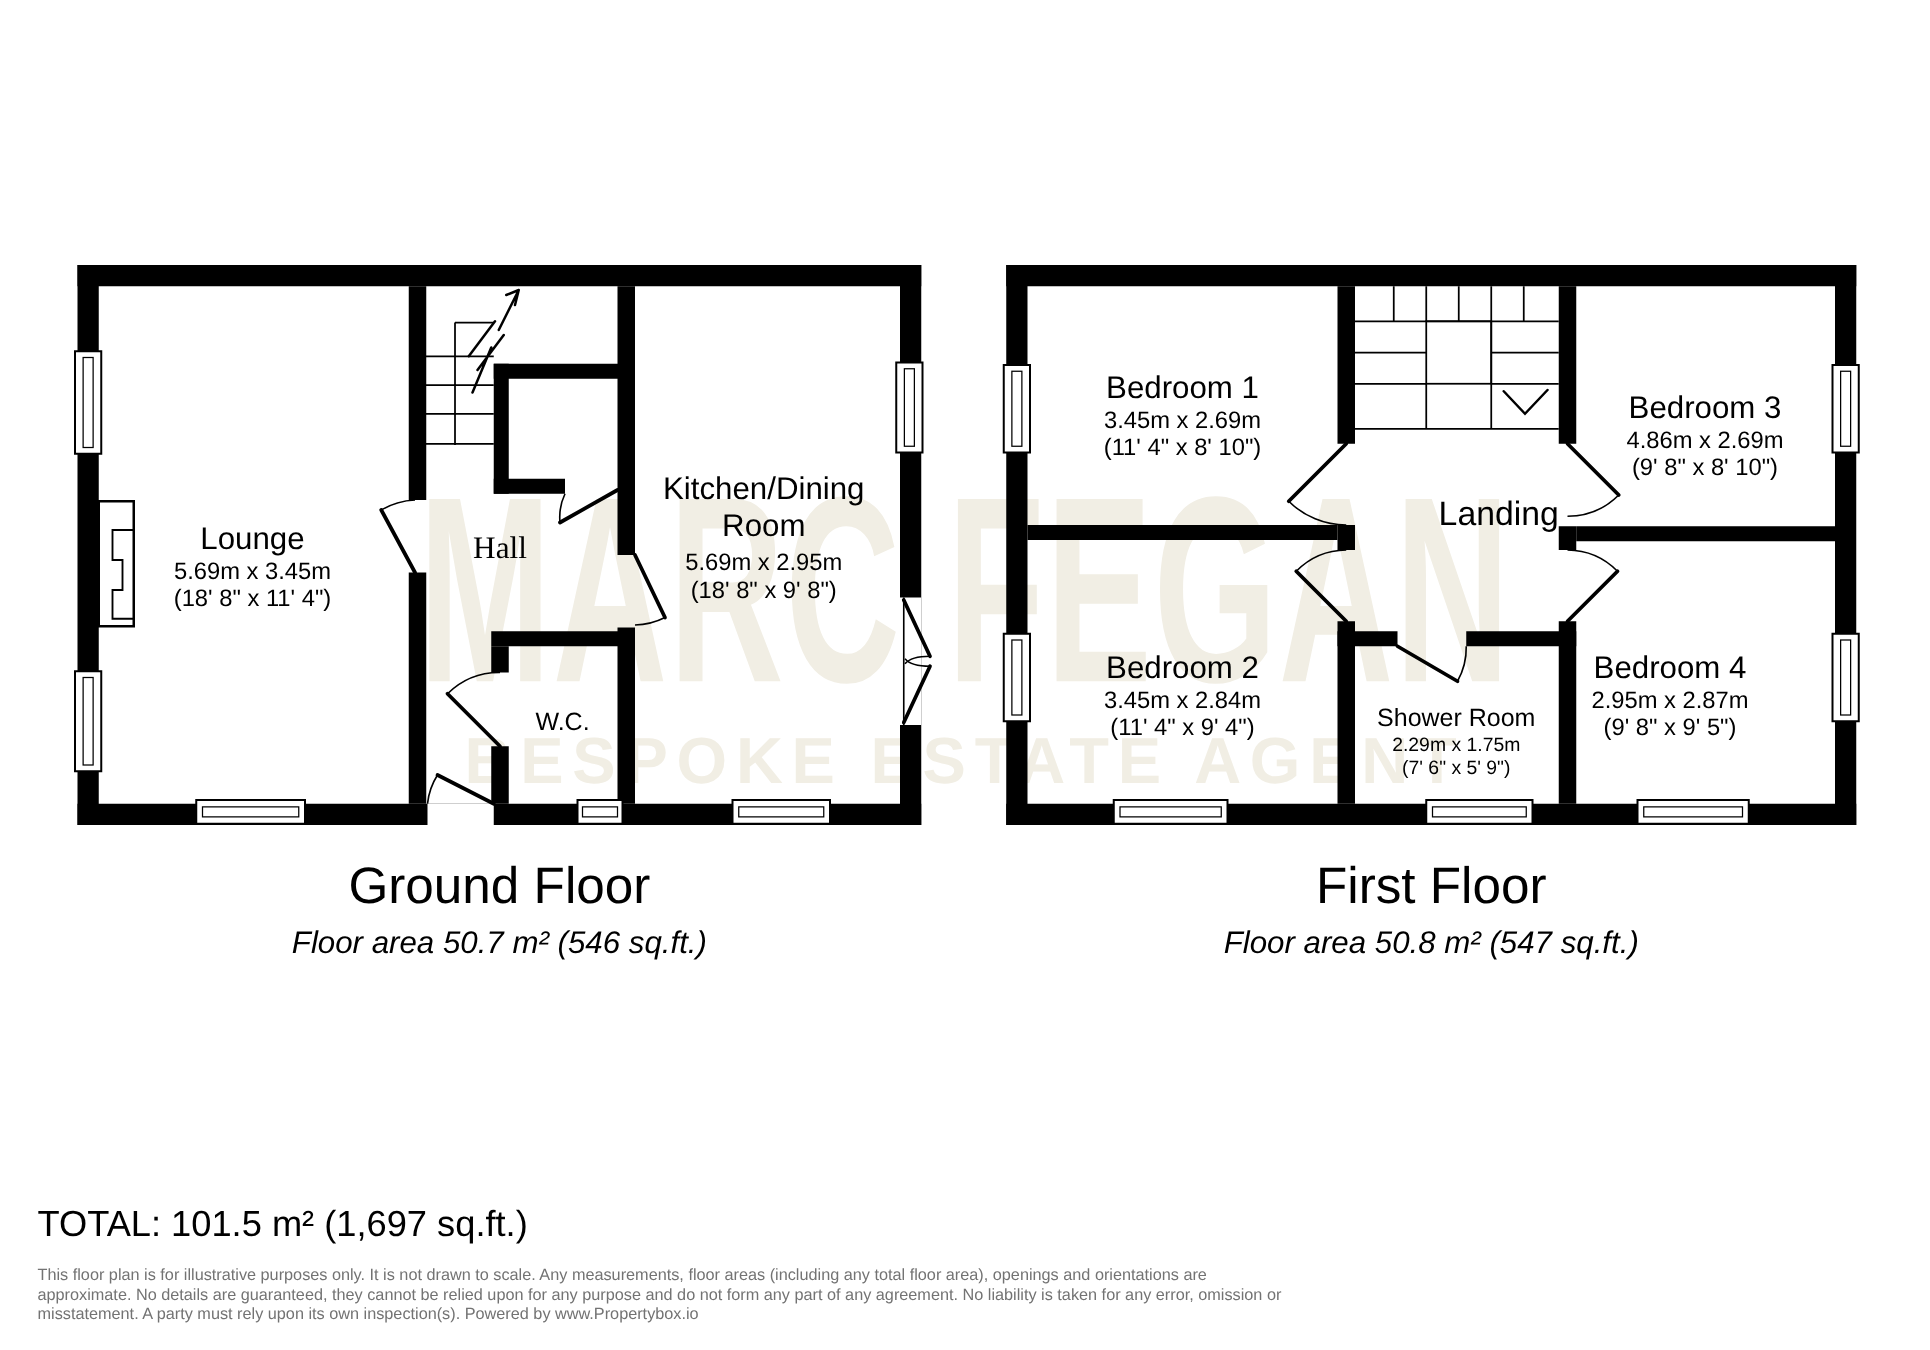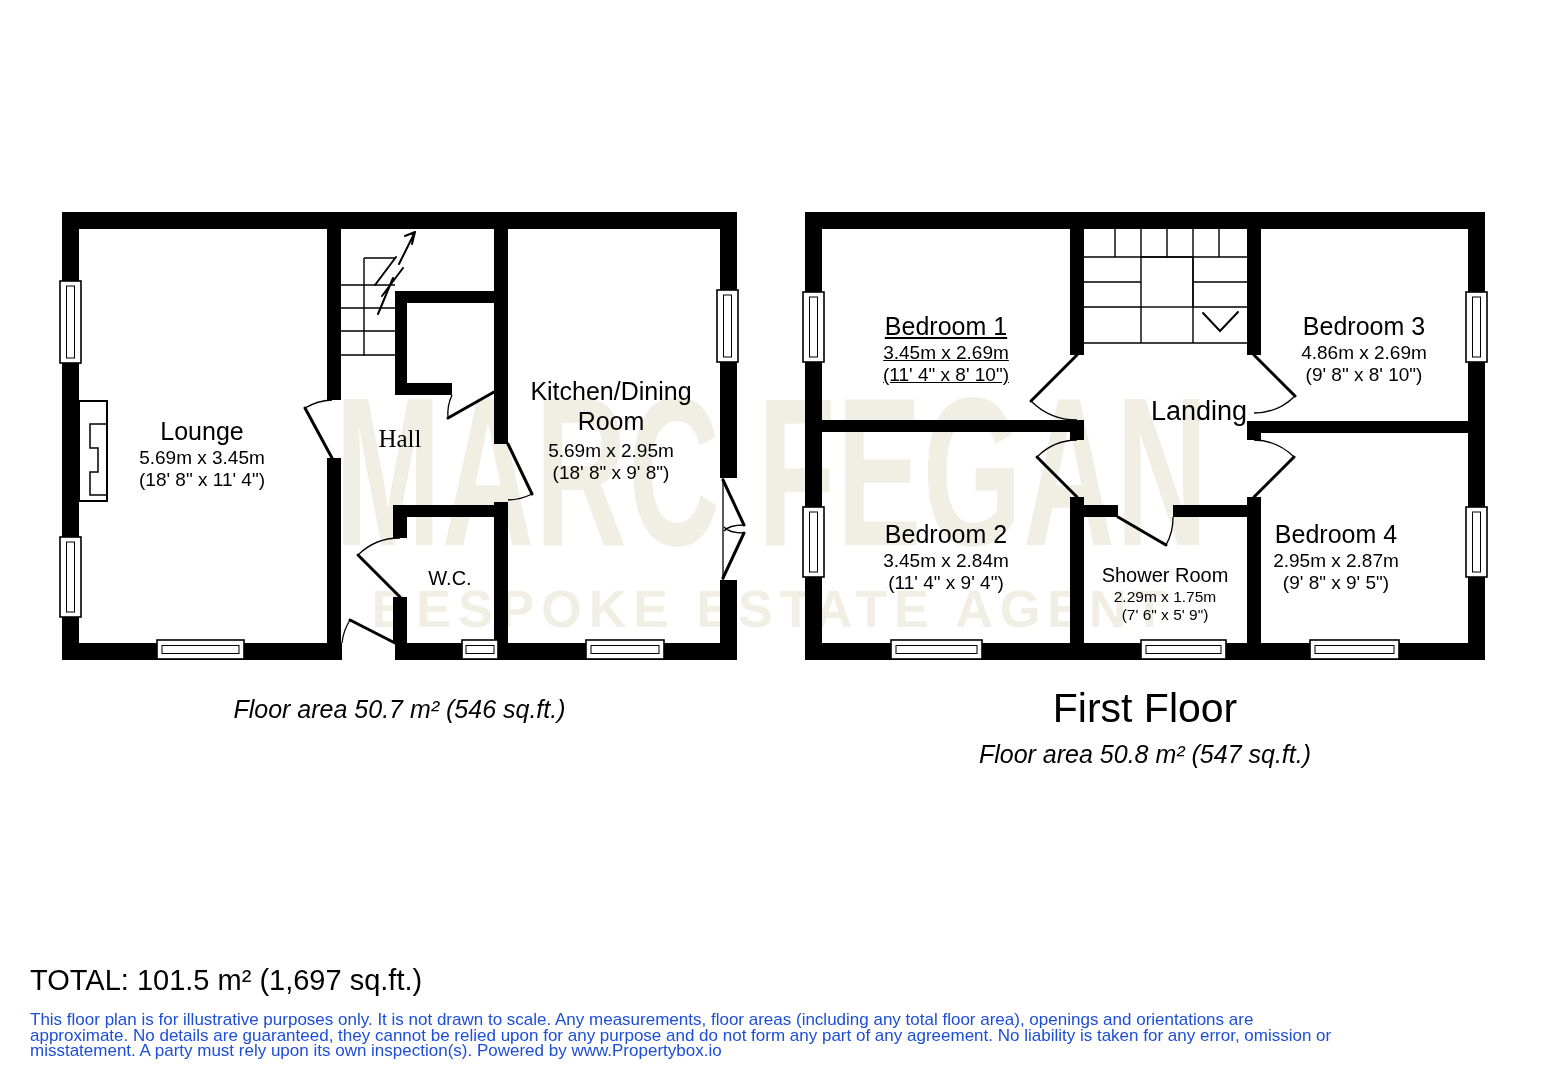--- a/index.html
+++ b/index.html
@@ -20,21 +20,21 @@
   .room-dim{font-size:19px;}
   .room-name-sm{font-size:20px;}
   .room-dim-sm{font-size:15.5px;}
   
   .caption{position:absolute;text-align:center;z-index:2;}
   .cap-ground{left:62px;width:675px;top:686px;}
   .cap-first{left:805px;width:680px;top:686px;}
   .floor-title{font-size:41px;line-height:1.1;}
   .floor-area{font-size:25px;margin-top:9px;font-style:italic;}
   .total{position:absolute;left:30px;top:964px;font-size:29px;z-index:2;}
-  .disclaimer{position:absolute;left:30px;top:1012px;z-index:2;font-size:17px;line-height:15.5px;color:#1d4ed8;}
+  .disclaimer{position:absolute;left:30px;top:1012px;z-index:2;font-size:13px;line-height:15.5px;color:#737373;}
   .wall{fill:#000;}
   .gap{fill:#fff;}
   .winframe{fill:#fff;stroke:#000;stroke-width:1.6;}
   .winpane{fill:none;stroke:#000;stroke-width:1;}
   .leaf{stroke:#000;stroke-width:3;fill:none;stroke-linecap:round;}
   .swing{stroke:#000;stroke-width:1.3;fill:none;}
   .tread{stroke:#000;stroke-width:1.4;fill:none;}
   .arrow{stroke:#000;stroke-width:2;fill:none;stroke-linecap:round;}
   .fire{fill:#fff;stroke:#000;stroke-width:2;}
   .fire-in{fill:none;stroke:#000;stroke-width:1.5;}
@@ -229,21 +229,21 @@
             <path class="leaf" d="M449,285 L489,245"></path>
             <path class="swing" d="M449,228 A57,57 0 0 1 489,245"></path>
           </g>
         <g>
             <path class="leaf" d="M313,305 L361,333"></path>
             <path class="swing" d="M368,305 A55,55 0 0 1 361,333"></path>
           </g>
       </g>
     </svg>
 
-    <div class="room-label" style="left:30px;top:100px;width:222px;text-decoration:underline;">
+    <div class="room-label" style="left:30px;top:84px;width:222px;">
       <div class="room-name">Bedroom 1</div>
       <div class="room-dim">3.45m x 2.69m</div>
       <div class="room-dim">(11' 4" x 8' 10")</div>
     </div>
     <div class="room-label" style="left:448px;top:100px;width:222px;">
       <div class="room-name">Bedroom 3</div>
       <div class="room-dim">4.86m x 2.69m</div>
       <div class="room-dim">(9' 8" x 8' 10")</div>
     </div>
     <div class="room-label" style="left:262px;top:184px;width:180px;text-align:right;">
@@ -260,20 +260,21 @@
       <div class="room-dim">(9' 8" x 9' 5")</div>
     </div>
     <div class="room-label" style="left:272px;top:352px;width:176px;">
       <div class="room-name-sm">Shower Room</div>
       <div class="room-dim-sm">2.29m x 1.75m</div>
       <div class="room-dim-sm">(7' 6" x 5' 9")</div>
     </div>
   </div>
 
   <div class="caption cap-ground">
+    <div class="floor-title">Ground Floor</div>
     <div class="floor-area">Floor area 50.7 m² (546 sq.ft.)</div>
   </div>
   <div class="caption cap-first">
     <div class="floor-title">First Floor</div>
     <div class="floor-area">Floor area 50.8 m² (547 sq.ft.)</div>
   </div>
 
   <div class="total">TOTAL: 101.5 m² (1,697 sq.ft.)</div>
 
   <div class="disclaimer">

